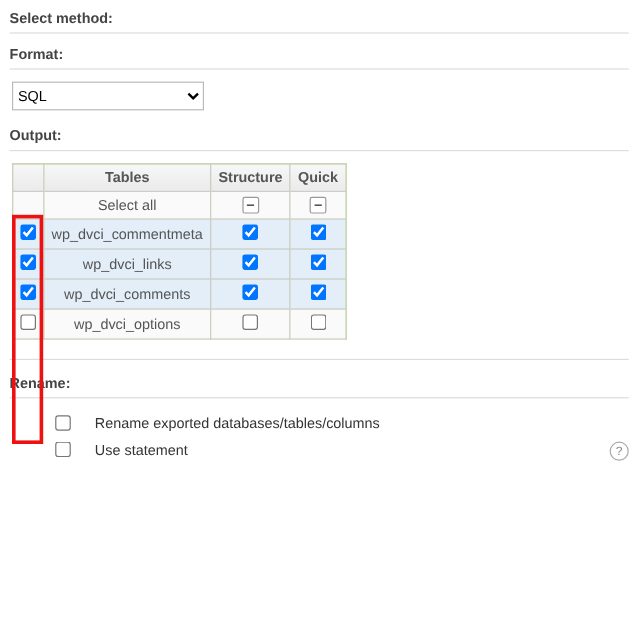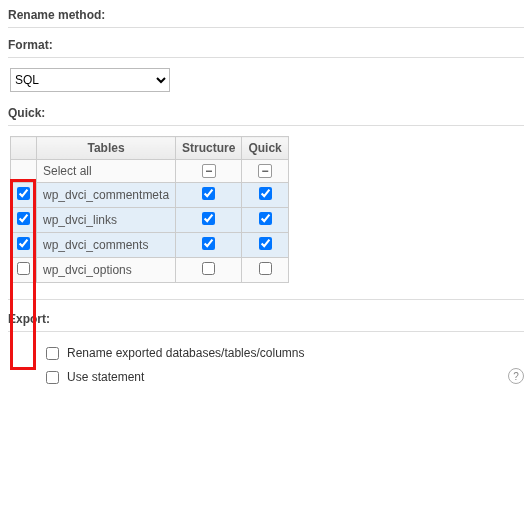--- a/index.html
+++ b/index.html
@@ -9,46 +9,46 @@
   .method-row{display:flex;align-items:center;gap:6px;padding:3px 0}
   input[type=radio]{margin:0}
   input[type=checkbox]{margin:0}
   .highlight{border:2px solid #e11;padding:1px 3px;display:inline-flex;align-items:center;gap:6px}
   .format-block{padding:4px 0 10px 2px}
   select{width:160px;height:24px;font-size:12px;border:1px solid #bbb;background:#fff}
   .tables-block{padding:4px 0 10px 2px;position:relative}
   table.tbl{border-collapse:collapse;width:256px;font-size:12px;background:#bef264;color:#555}
   table.tbl th{background:linear-gradient(#f7f7f7,#eaeaea);border:1px solid #ccc;padding:4px 6px;text-align:center;font-weight:bold}
   table.tbl td{border:1px solid #ccc;padding:4px 6px;text-align:center}
-  table.tbl td.name{text-align:left;white-space:nowrap}
+  table.tbl td.name{text-align:center;white-space:nowrap}
   table.tbl tr.sel td{background:#e3eef8}
   table.tbl tr.odd td{background:#f1f1f1}
   table.tbl tr.even td{background:#fafafa}
   .toggle{display:inline-flex;width:12px;height:12px;border:1px solid #999;border-radius:2px;align-items:center;justify-content:center;background:#fff;font-size:12px;line-height:10px;font-weight:bold;color:#555}
   .col-highlight{position:absolute;border:3px solid #e11;pointer-events:none;left:2px;top:47px;width:20px;height:185px}
   .output-block{padding:4px 0 0 38px}
-  .out-row{display:flex;align-items:flex-end;gap:8px;padding:4px 0}
+  .out-row{display:flex;align-items:flex-start;gap:20px;padding:4px 0}
   .section-tight{border-bottom:1px solid #ddd;margin:6px 0 8px 0}
   .help-icon{display:inline-flex;width:14px;height:14px;border-radius:50%;border:1px solid #aaa;align-items:center;justify-content:center;font-size:10px;color:#888}
 </style>
 </head>
 <body>
 
 <div class="wrap">
 
-  <div class="section-title">Rename method:</div>
+  <div class="section-title">Select method:</div>
 
   <div class="section-title">Format:</div>
   <div class="format-block">
     <select>
       <option>SQL</option>
     </select>
   </div>
 
-  <div class="section-title">Quick:</div>
+  <div class="section-title">Output:</div>
   <div class="tables-block">
     <table class="tbl">
       <tbody>
           <tr>
         <th style="width:22px"></th>
         <th>Tables</th>
         <th style="width:58px">Structure</th>
         <th style="width:38px">Quick</th>
       </tr>
       <tr class="even">
@@ -80,21 +80,21 @@
             <td class="name">wp_dvci_options</td>
             <td><input type="checkbox" style=""></td>
             <td><input type="checkbox" style=""></td>
           </tr>
     </tbody>
       </table>
     <div class="col-highlight"></div>
   </div>
 
   <div class="section-tight"></div>
-  <div class="section-title">Export:</div>
+  <div class="section-title">Rename:</div>
   <div class="output-block">
     <div class="out-row">
       <input type="checkbox" style="">
       <span>Rename exported databases/tables/columns</span>
     </div>
     <div class="out-row">
       <input type="checkbox" style="">
       <span>
         <span>Use </span><span> statement</span>
       </span>

